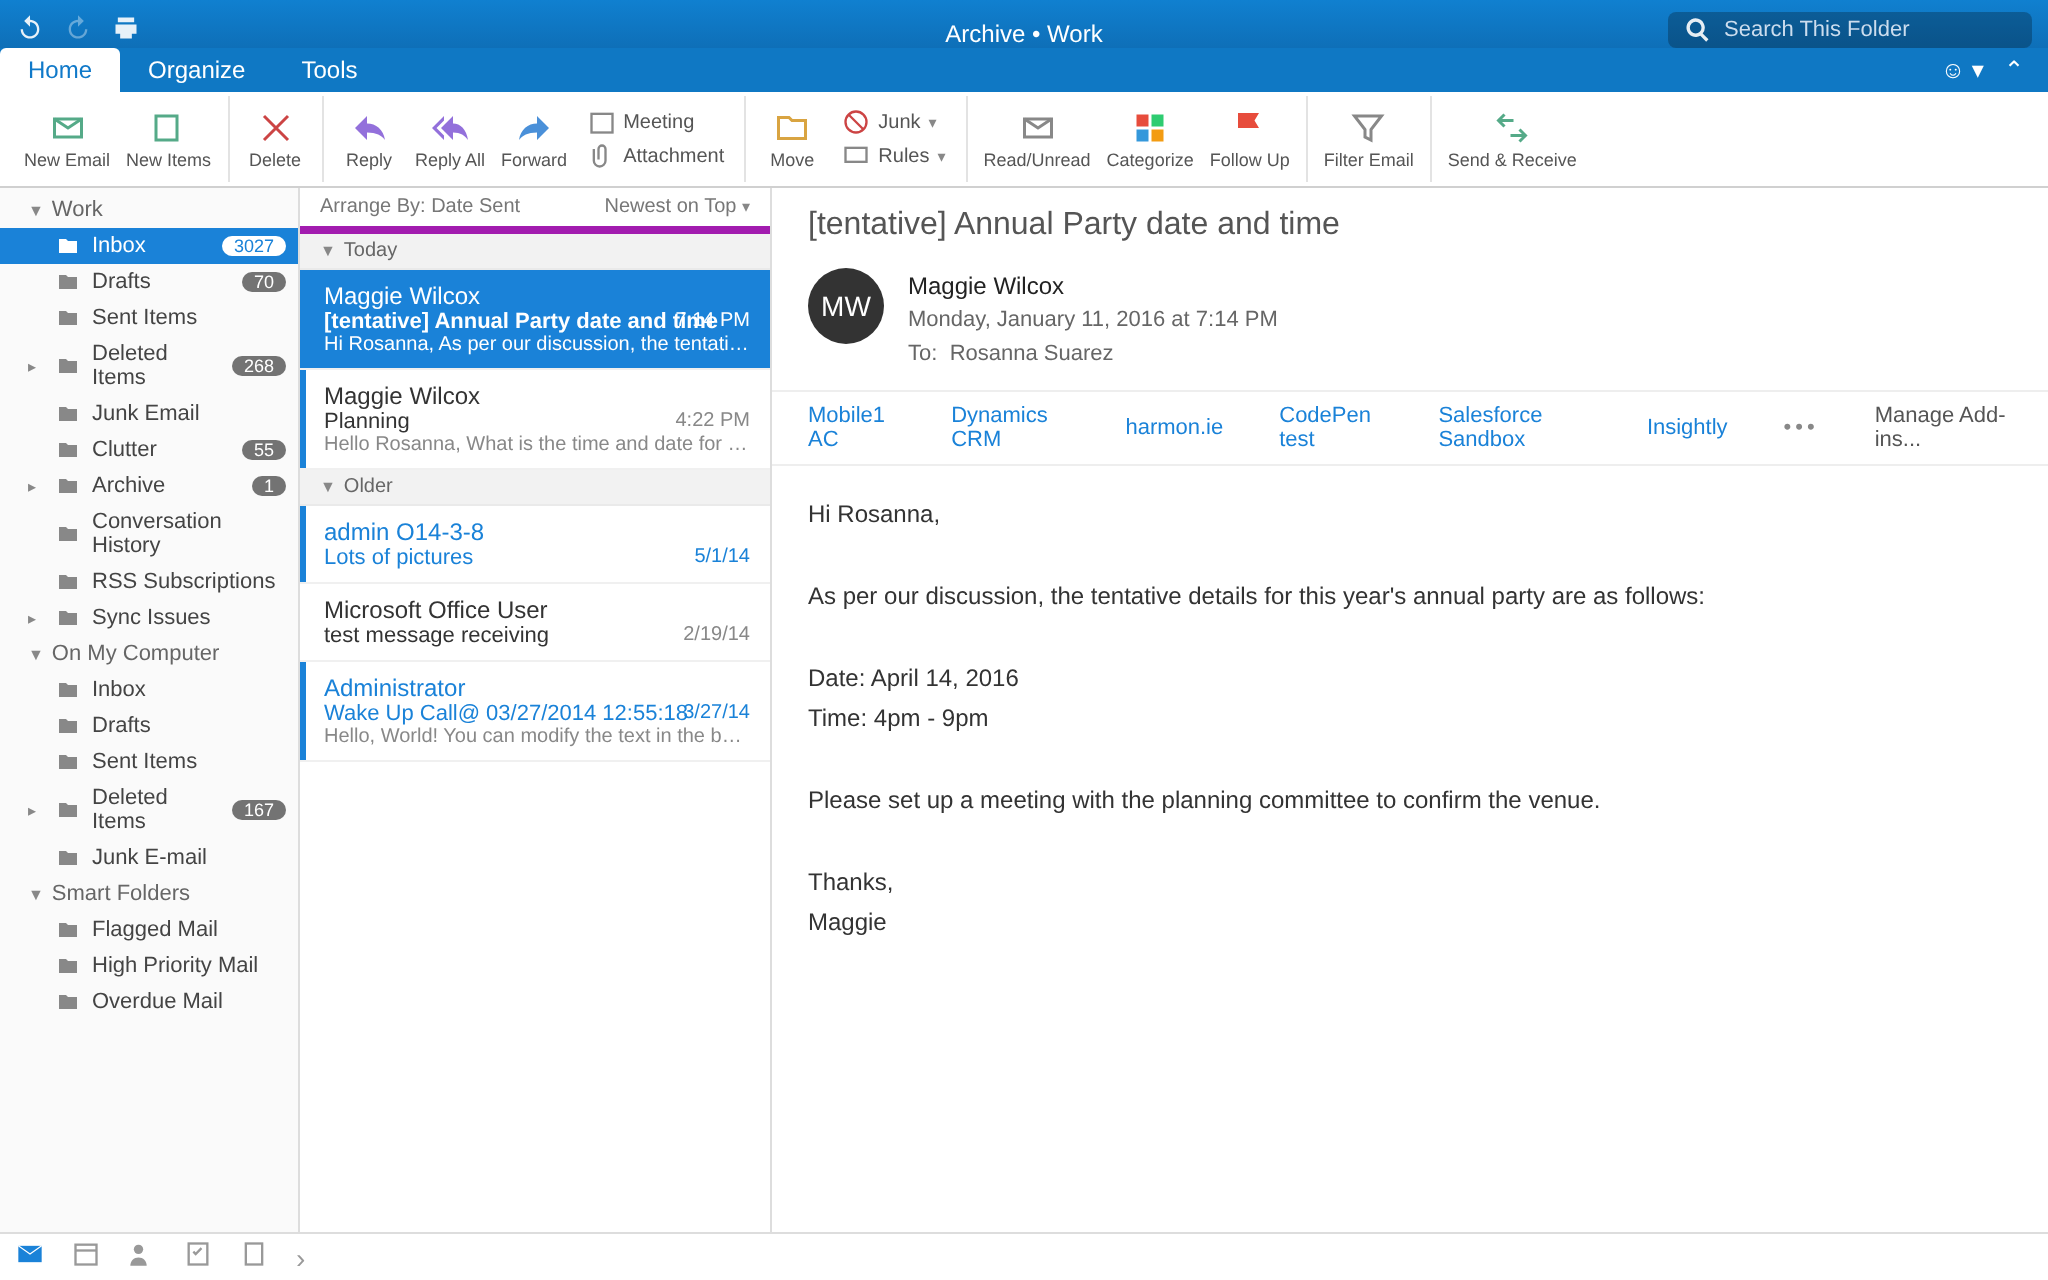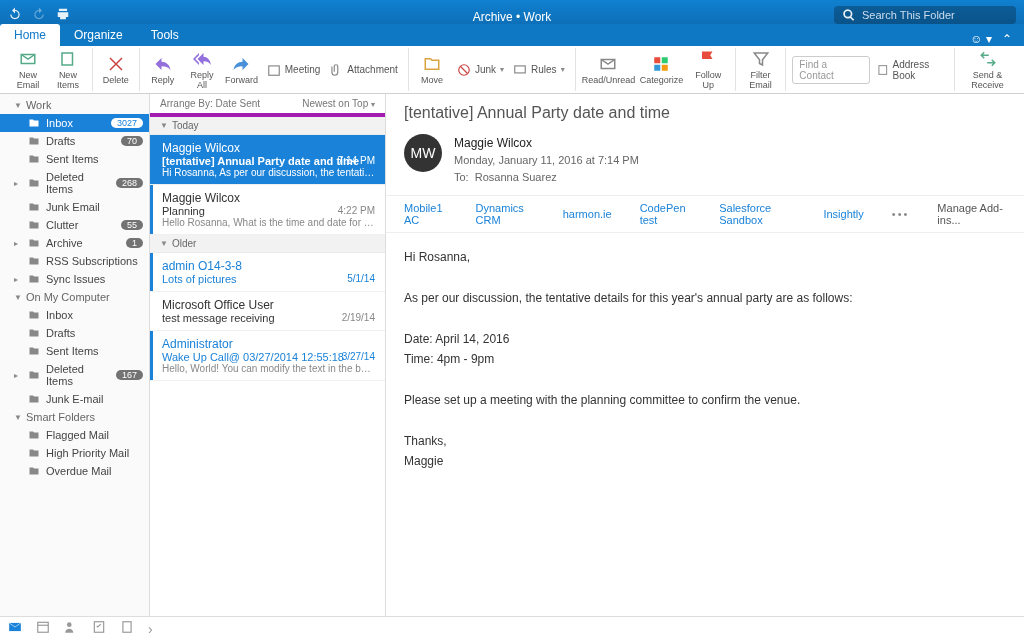--- a/index.html
+++ b/index.html
@@ -6,34 +6,34 @@
 body { width:1024px; height:640px; overflow:hidden; background:#f5f5f5; font-size:12px; color:#333; }
 
 
 .titlebar { height:24px; background:linear-gradient(#1080d0,#0e6fb8); display:flex; align-items:flex-end; color:#fff; padding:0 8px; position:relative; }
 .titlebar .left { display:flex; gap:10px; align-items:center; }
 .titlebar .center { position:absolute; left:50%; transform:translateX(-50%); font-size:12px; }
 .titlebar .search { margin-left:auto; background:rgba(0,0,0,.25); border-radius:4px; padding:2px 8px; width:182px; font-size:11px; color:#cde; display:flex; align-items:center; gap:6px; }
 .titlebar svg { width:14px; height:14px; fill:#fff; opacity:.9; }
 
 
-.tabs { height:22px; background:#0f78c4; display:flex; align-items:flex-end; }
+.tabs { height:22px; background:#0f78c4; display:flex; }
 .tab { padding:4px 14px; font-size:12px; color:#fff; cursor:pointer; }
 .tab.active { background:#fff; color:#1079c9; border-radius:3px 3px 0 0; }
 .tabs .right { margin-left:auto; display:flex; align-items:center; gap:10px; padding-right:12px; color:#fff; }
 
 
 .ribbon { height:48px; background:#fff; border-bottom:1px solid #d0d0d0; display:flex; align-items:stretch; padding:2px 4px; }
 .rgrp { display:flex; align-items:center; border-right:1px solid #e3e3e3; padding:0 4px; }
 .rgrp:last-child { border-right:none; }
 .rbtn { display:flex; flex-direction:column; align-items:center; justify-content:center; padding:2px 4px; min-width:38px; cursor:pointer; font-size:9px; color:#555; line-height:1.1; text-align:center; }
 .rbtn .ic { width:20px; height:20px; display:flex; align-items:center; justify-content:center; margin-bottom:2px; }
 .rbtn svg { width:18px; height:18px; }
 .rmini { display:flex; align-items:center; gap:4px; padding:1px 4px; font-size:10px; color:#555; cursor:pointer; }
-.rwide { display:flex; flex-direction:row; gap:1px; padding:0 2px; }
+.rwide { display:flex; flex-direction:column; gap:1px; padding:0 2px; }
 .contactbox { border:1px solid #ccc; border-radius:3px; padding:2px 6px; font-size:10px; color:#999; width:90px; }
 
 
 .main { display:flex; height:522px; }
 .sidebar { width:150px; background:#fafafa; border-right:1px solid #ddd; overflow:hidden; padding-top:2px; font-size:11px; color:#444; }
 .sb-head { padding:3px 6px 3px 14px; display:flex; align-items:center; gap:4px; color:#666; font-weight:500; cursor:pointer; }
 .sb-row { padding:3px 6px 3px 28px; display:flex; align-items:center; gap:6px; cursor:pointer; position:relative; }
 .sb-row .badge { margin-left:auto; background:#737373; color:#fff; border-radius:8px; padding:0 6px; font-size:9px; }
 .sb-row.selected { background:#1a82d8; color:#fff; }
 .sb-row.selected .badge { background:#fff; color:#1a82d8; }
@@ -248,31 +248,20 @@
         <span class="ic">
           <svg viewBox="0 0 24 24">
             <path d="M3 4h18l-7 9v7l-4-2v-5z" fill="none" stroke="#888" stroke-width="2"></path>
           </svg>
         </span>
         <span>Filter
 Email</span>
       </div>
   </div>
   <div class="rgrp">
-    <div class="rwide" style="gap:3px">
-      <div class="contactbox">Find a Contact</div>
-      <div class="rmini">
-          <svg width="14" height="14" viewBox="0 0 24 24">
-            <rect x="4" y="3" width="16" height="18" fill="none" stroke="#888" stroke-width="2"></rect>
-          </svg>
-          <span>Address Book</span>
-        </div>
-    </div>
-  </div>
-  <div class="rgrp">
     <div class="rbtn">
         <span class="ic">
           <svg viewBox="0 0 24 24">
             <path d="M7 3l-4 4 4 4M3 7h10M17 13l4 4-4 4M21 17H11" fill="none" stroke="#5a8" stroke-width="2"></path>
           </svg>
         </span>
         <span>Send &amp;
 Receive</span>
       </div>
   </div>
@@ -323,20 +312,26 @@
         <span>Clutter</span>
         <span class="badge">55</span>
       </div>
       <div class="sb-row">
         <span class="sb-caret">▸</span>
         <span class="sb-ic"><svg viewBox="0 0 24 24">
             <path d="M3 5h7l2 2h9v12H3z"></path>
           </svg></span>
         <span>Archive</span>
         <span class="badge">1</span>
+      </div>
+      <div class="sb-row">
+        <span class="sb-ic"><svg viewBox="0 0 24 24">
+            <path d="M3 5h7l2 2h9v12H3z"></path>
+          </svg></span>
+        <span>Conversation History</span>
       </div>
       <div class="sb-row">
         <span class="sb-ic"><svg viewBox="0 0 24 24">
             <path d="M3 5h7l2 2h9v12H3z"></path>
           </svg></span>
         <span>RSS Subscriptions</span>
       </div>
       <div class="sb-row">
         <span class="sb-caret">▸</span>
         <span class="sb-ic"><svg viewBox="0 0 24 24">

